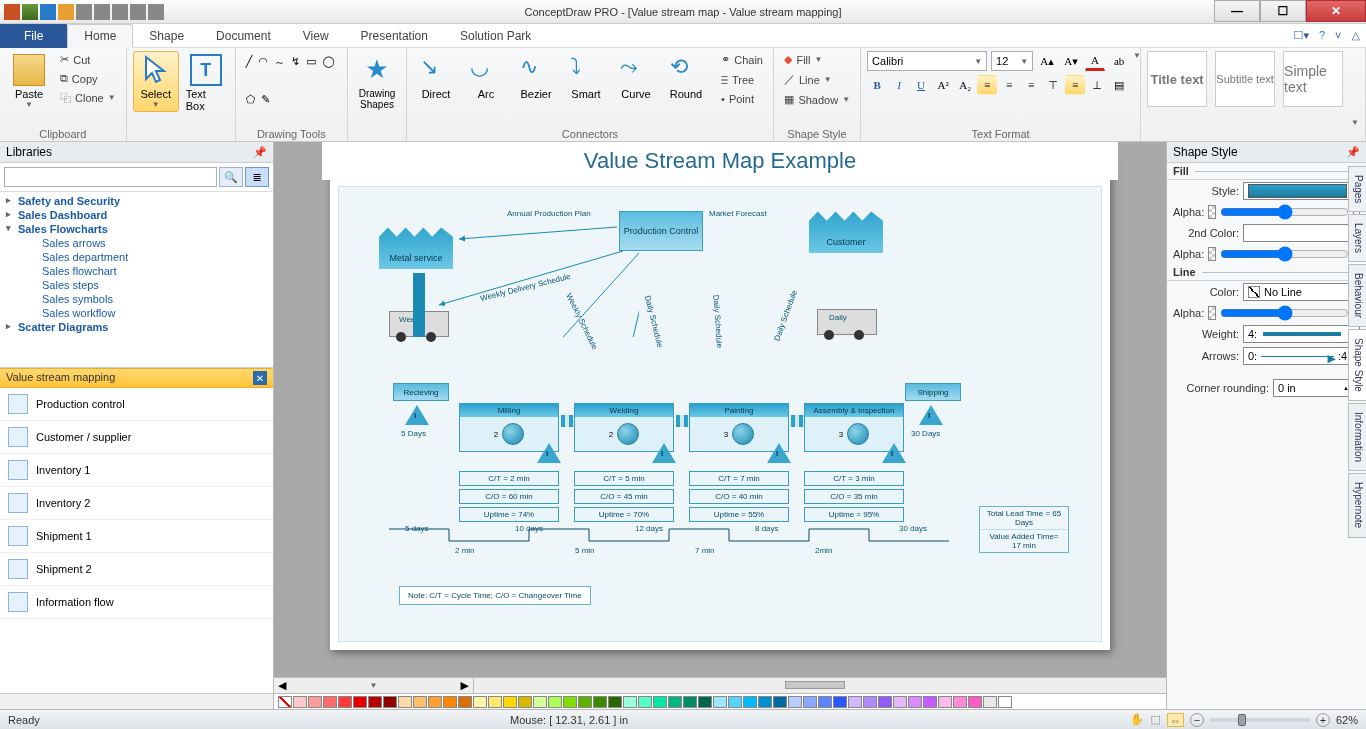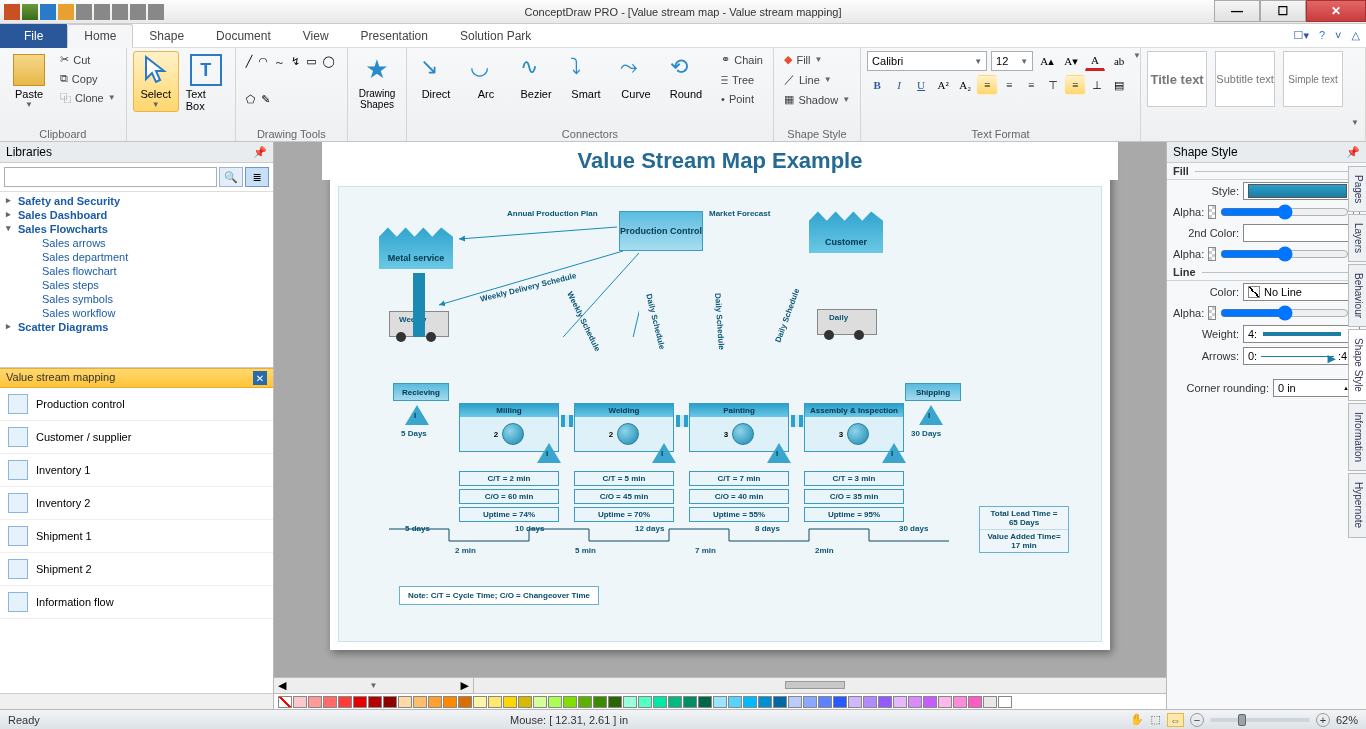--- a/index.html
+++ b/index.html
@@ -53,21 +53,21 @@
 .tree-item.cat.open::before { content:"▾"; }
 .tree-item.sub { padding-left:42px; font-weight:normal; }
 .stencil-hdr { background: linear-gradient(#ffd873,#ffc436); padding:2px 6px; display:flex; justify-content:space-between; border-top:1px solid #e9b030; border-bottom:1px solid #e9b030; color:#333; font-size:11px;}
 .stencil-list { flex:1; overflow-y:auto; }
 .stencil-item { display:flex; align-items:center; gap:8px; padding:6px 8px; border-bottom:1px solid #eee; cursor:pointer; }
 .stencil-item .sicon { width:20px; height:20px; border:1px solid #8ab5e0; background:#e5f1fb; }
 .hscroll-bar { height:16px; border-top:1px solid #ccc; background:#f0f0f0; position:relative; }
 
 
 .canvas-wrap { flex:1; background:#a9a9a9; display:flex; flex-direction:column; position:relative; }
-.canvas-scroll { flex:1; overflow:auto; display:flex; justify-content:center; padding:8px;font-weight:bold; }
+.canvas-scroll { flex:1; overflow:auto; display:flex; justify-content:center; padding:8px; }
 .page { width: 780px; height: 500px; background:#fff; box-shadow: 2px 3px 8px rgba(0,0,0,.4); position:relative; }
 .page-inner { position:absolute; inset:8px; background:#eef6f9; border:1px solid #d0e0e8; }
 .diagram-title { text-align:center; color:#246a94; font-size:22px; padding:6px 0; background:#fff; margin:-8px -8px 4px; }
 
 
 .node { position:absolute; font-size:9px; text-align:center; }
 .saw { width:74px; height:46px; background: linear-gradient(#2aa0cb,#6bc8e6); clip-path: polygon(0 100%,0 30%, 12% 10%, 24% 30%, 36% 10%, 48% 30%,60% 10%,72% 30%,84% 10%,100% 30%,100% 100%); color:#04364d; display:flex; align-items:flex-end; justify-content:center; padding-bottom:6px; }
 .ctrl-box { width:84px; height:40px; background: linear-gradient(#5bbde0,#a7ddef); border:1px solid #3a9bc4; display:flex; align-items:center; justify-content:center; color:#0a3a52; }
 .small-box { width:56px; height:18px; background: linear-gradient(#59bbdf,#a2daee); border:1px solid #3a9bc4; display:flex; align-items:center; justify-content:center; color:#073449; font-size:8px; }
 .proc-box { width:100px; border:1px solid #3a9bc4; font-size:8px; }
@@ -316,21 +316,21 @@
 
   <div class="ribbon-group" style="flex:1">
     <div class="rg-body">
       <div class="txt-style-preview">
           <b style="font-size:13px">Title text</b>
         </div>
       <div class="txt-style-preview">
           <span>Subtitle text</span>
         </div>
       <div class="txt-style-preview">
-          <span style="font-size:10px">Simple text</span>
+          <span style="font-size:14px">Simple text</span>
         </div>
       <span class="dd" style="align-self:flex-end">▼</span>
     </div>
     <div class="rg-label">&nbsp;</div>
   </div>
 </div>
 
 <div class="workspace">
 
   <div class="left-panel">

